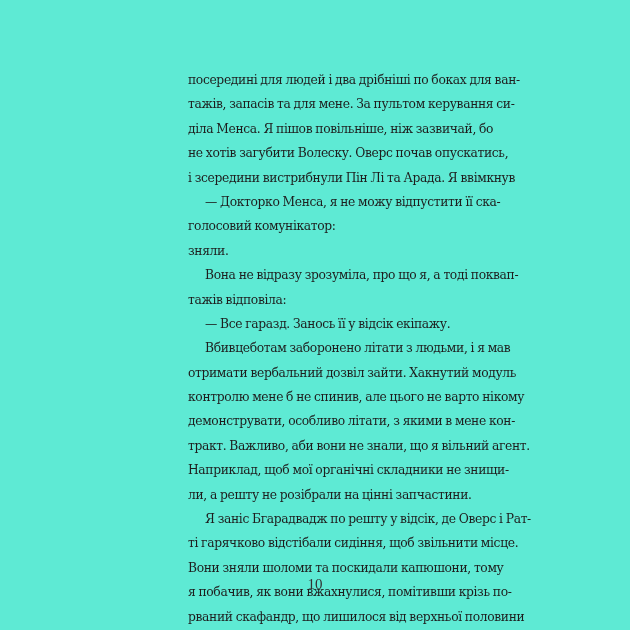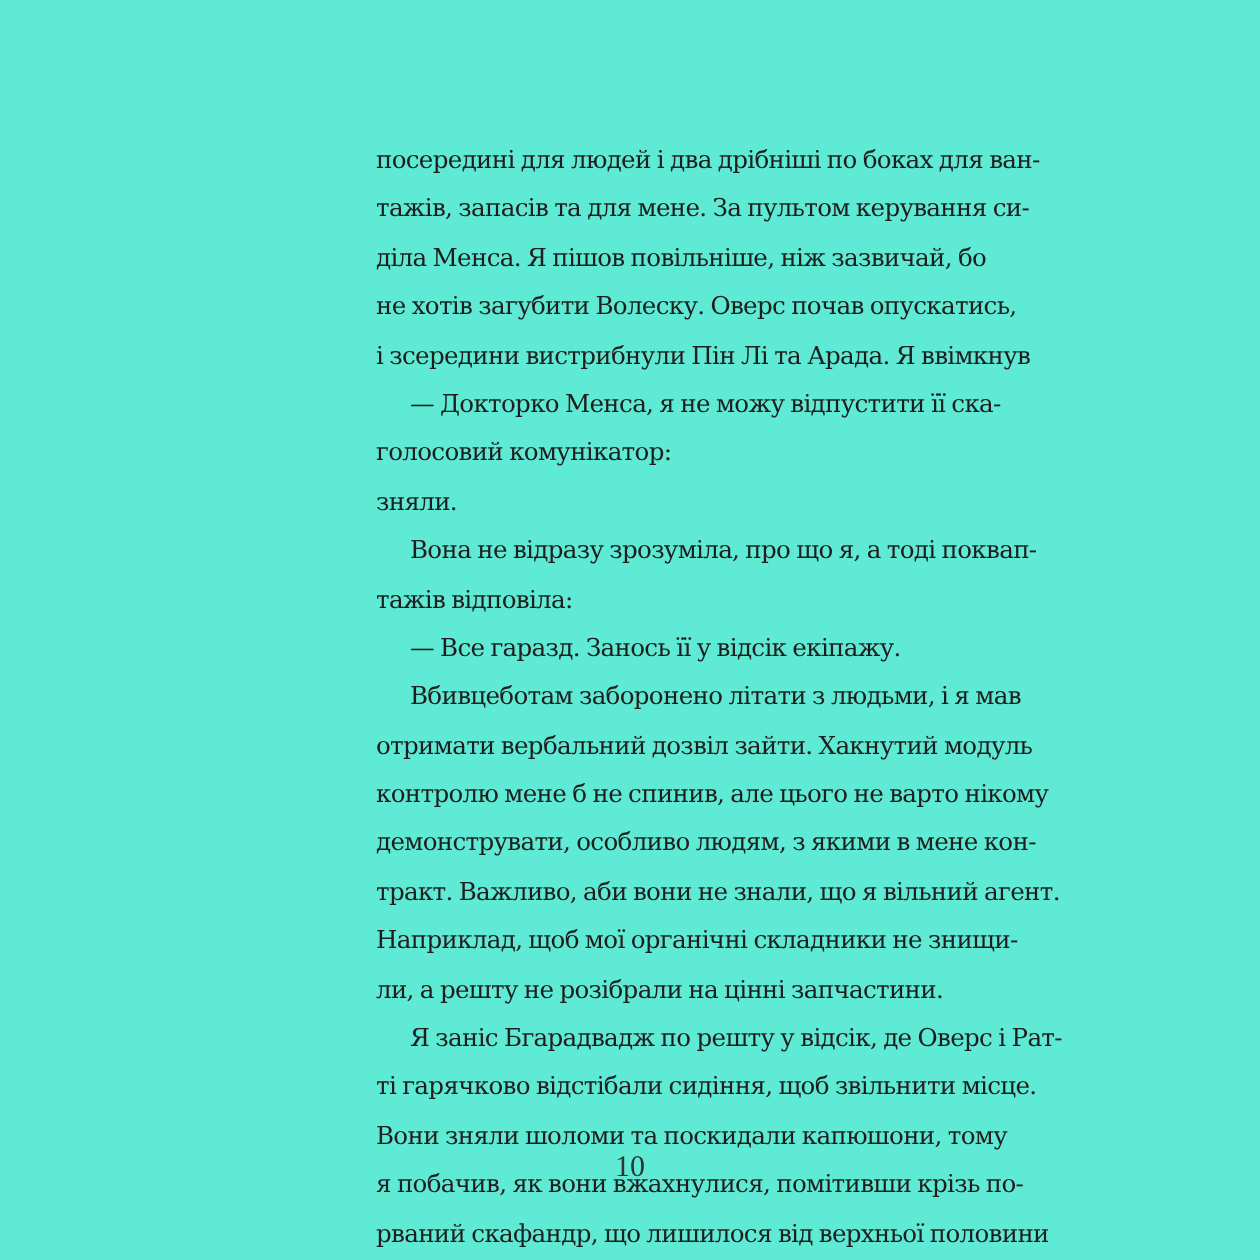--- a/index.html
+++ b/index.html
@@ -34,21 +34,21 @@
       <span class="line">і зсередини вистрибнули Пін Лі та Арада. Я ввімкнув</span>
       <span class="line indent">— Докторко Менса, я не можу відпустити її ска-</span>
       <span class="line last">голосовий комунікатор:</span>
       <span class="line last">зняли.</span>
       <span class="line indent">Вона не відразу зрозуміла, про що я, а тоді поквап-</span>
       <span class="line last">тажів відповіла:</span>
       <span class="line indent last">— Все гаразд. Занось її у відсік екіпажу.</span>
       <span class="line indent">Вбивцеботам заборонено літати з людьми, і я мав</span>
       <span class="line">отримати вербальний дозвіл зайти. Хакнутий модуль</span>
       <span class="line">контролю мене б не спинив, але цього не варто нікому</span>
-      <span class="line">демонструвати, особливо людям, з якими в мене кон-</span>
+      <span class="line">демонструвати, особливо літати, з якими в мене кон-</span>
       <span class="line">тракт. Важливо, аби вони не знали, що я вільний агент.</span>
       <span class="line">Наприклад, щоб мої органічні складники не знищи-</span>
       <span class="line last">ли, а решту не розібрали на цінні запчастини.</span>
       <span class="line indent">Я заніс Бгарадвадж по решту у відсік, де Оверс і Рат-</span>
       <span class="line">ті гарячково відстібали сидіння, щоб звільнити місце.</span>
       <span class="line">Вони зняли шоломи та поскидали капюшони, тому</span>
       <span class="line">я побачив, як вони вжахнулися, помітивши крізь по-</span>
       <span class="line">рваний скафандр, що лишилося від верхньої половини</span>
       <span class="line last">мого тіла. Добре, що шолом я закрив.</span>
     </div>

